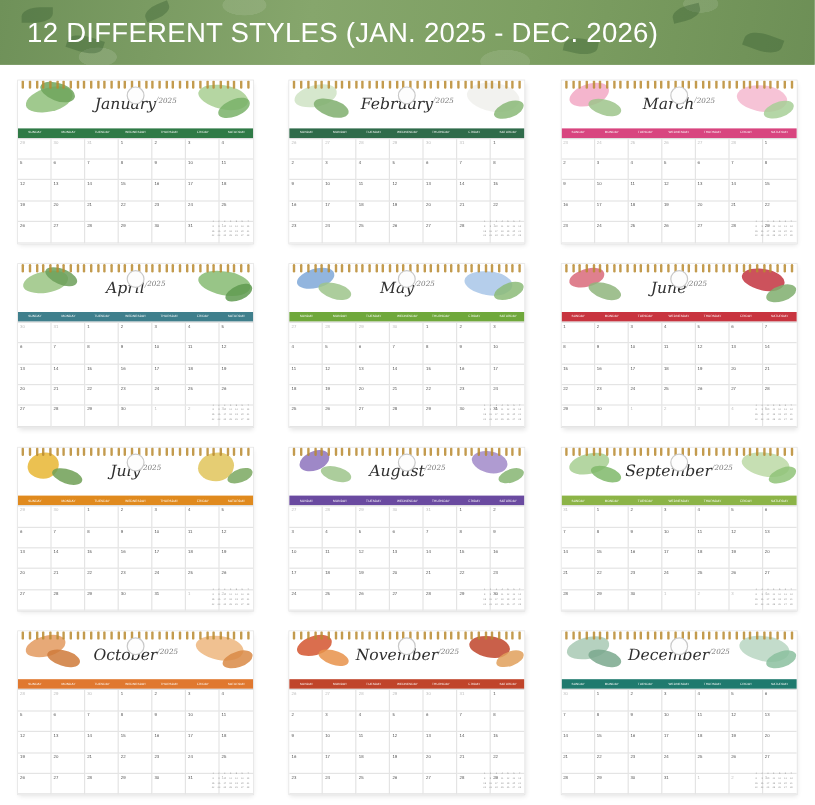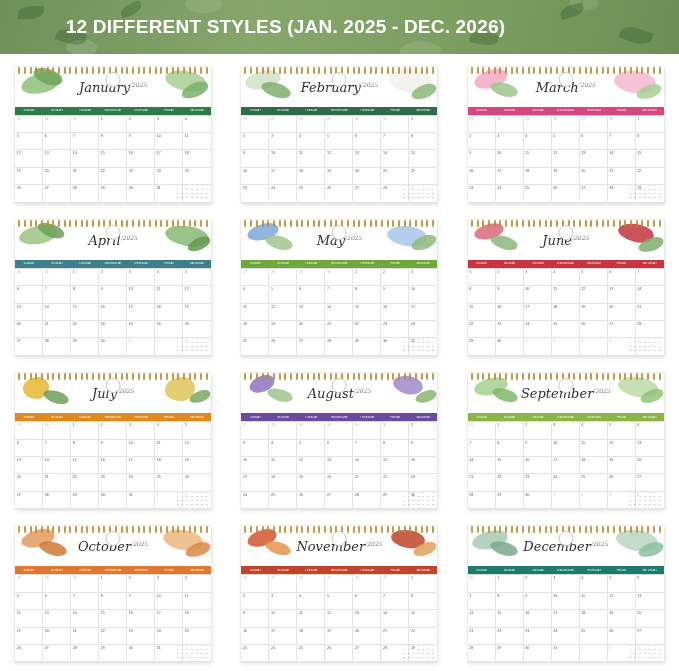--- a/index.html
+++ b/index.html
@@ -45,22 +45,22 @@
   }
   .banner-title {
     position: absolute;
     top: 0;
     left: 0;
     width: 571px;
     height: 54px;
     line-height: 54px;
     text-align: center;
     color: #ffffff;
-    font-size: 19px;
-    font-weight: bold;
+    font-size: 23px;
+    font-weight: normal;
     letter-spacing: 0.2px;
     white-space: nowrap;
   }
 
   
   .grid {
     position: absolute;
     top: 58px;
     left: 0;
     width: 679px;

